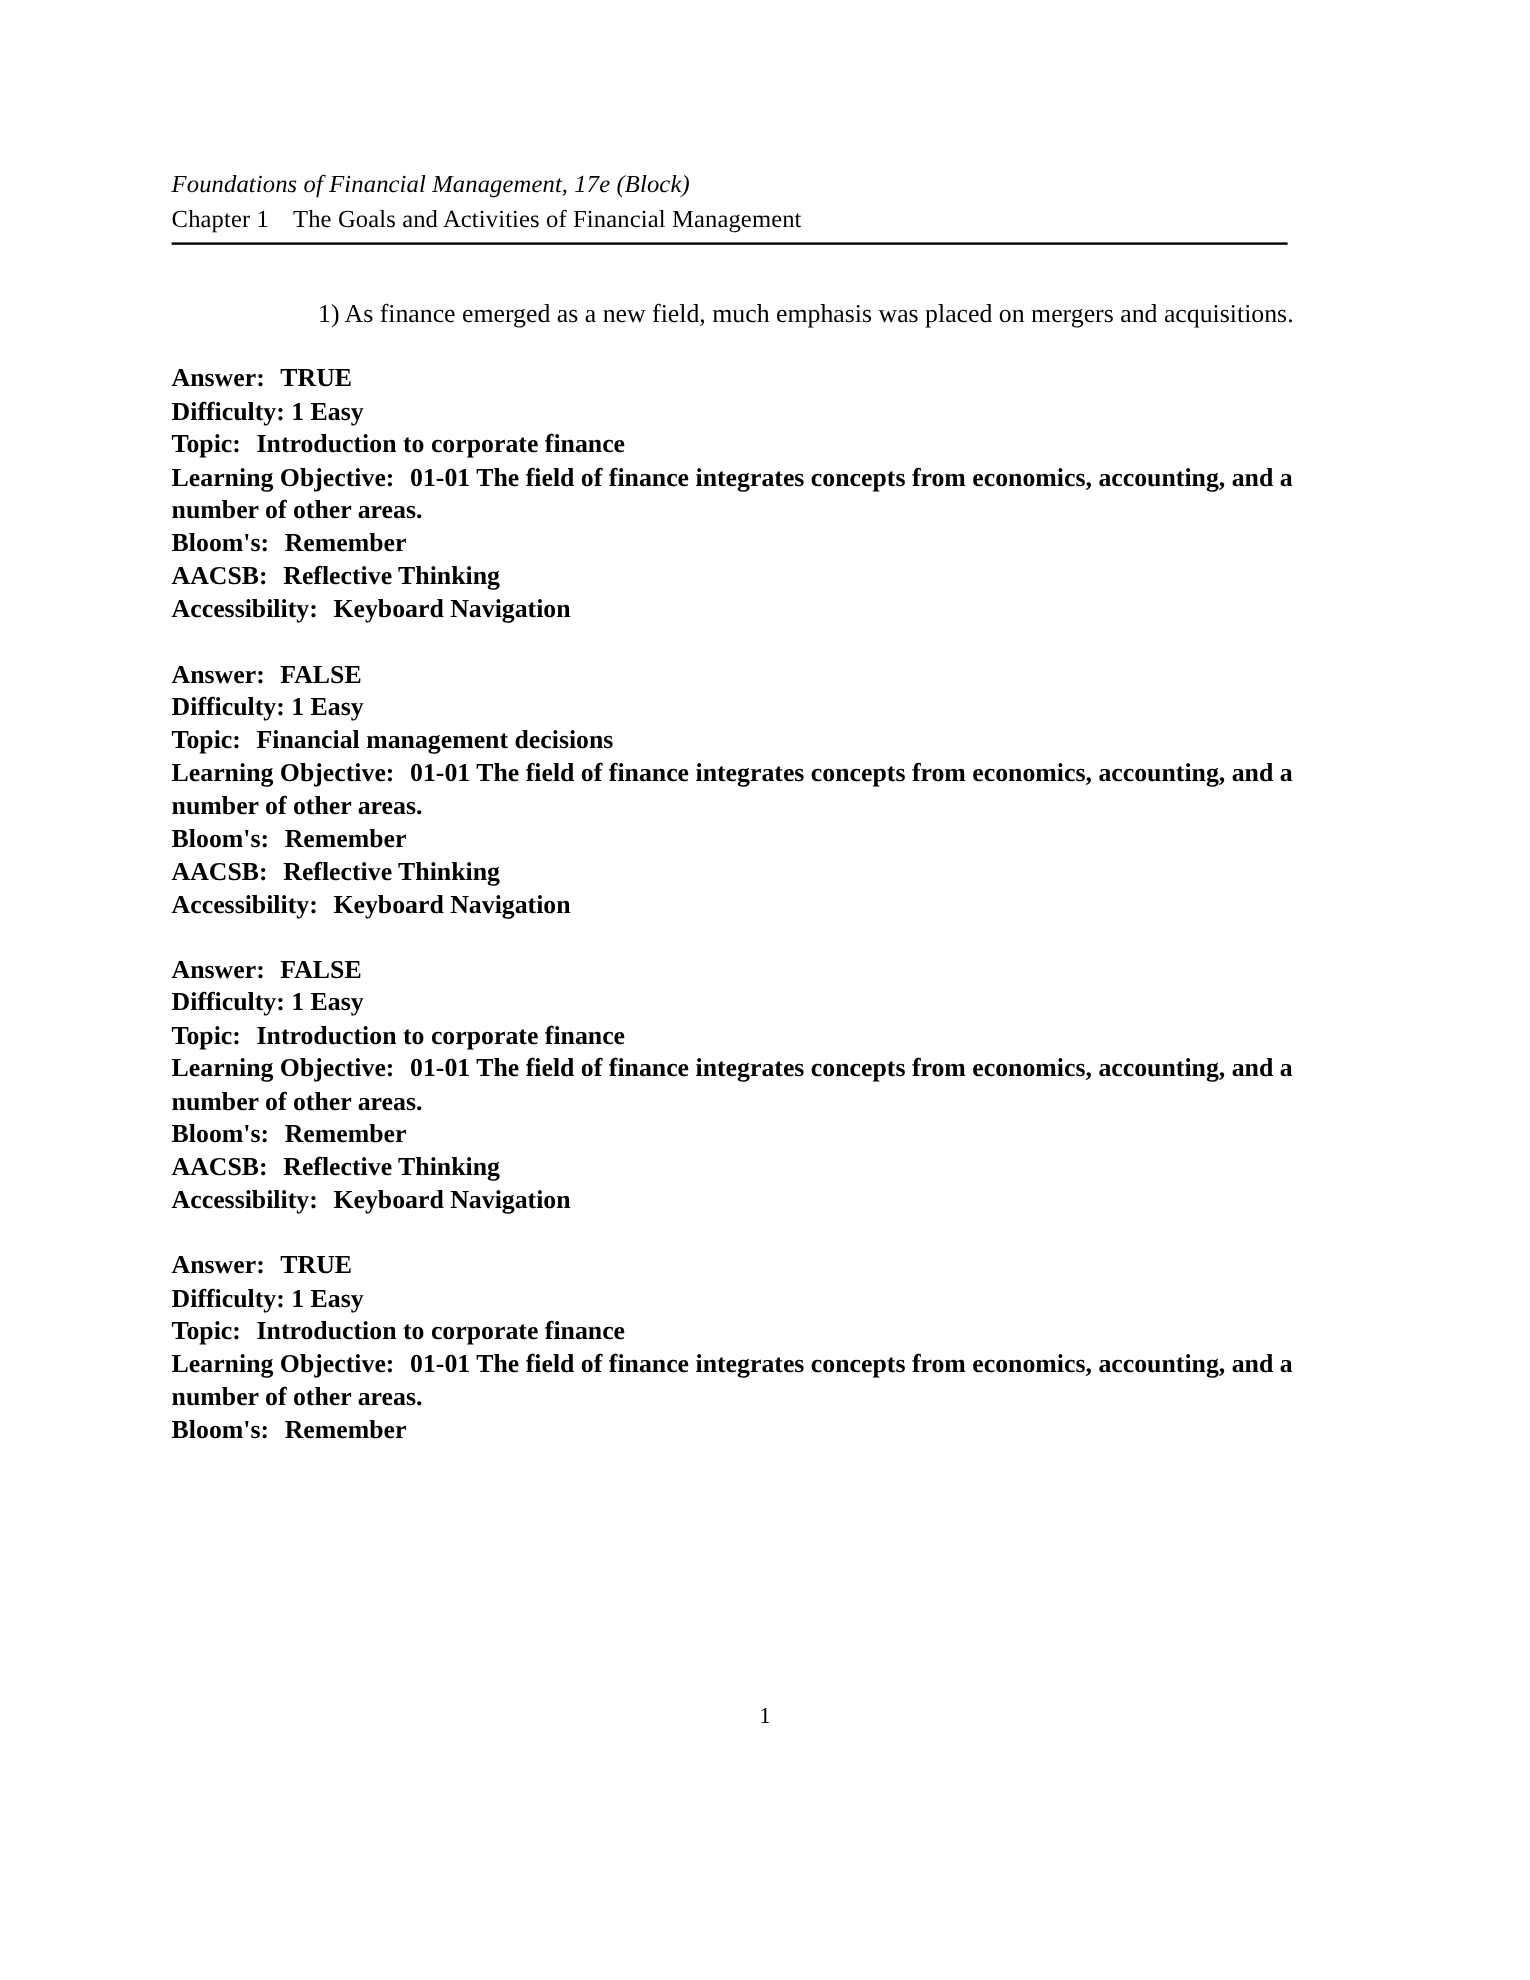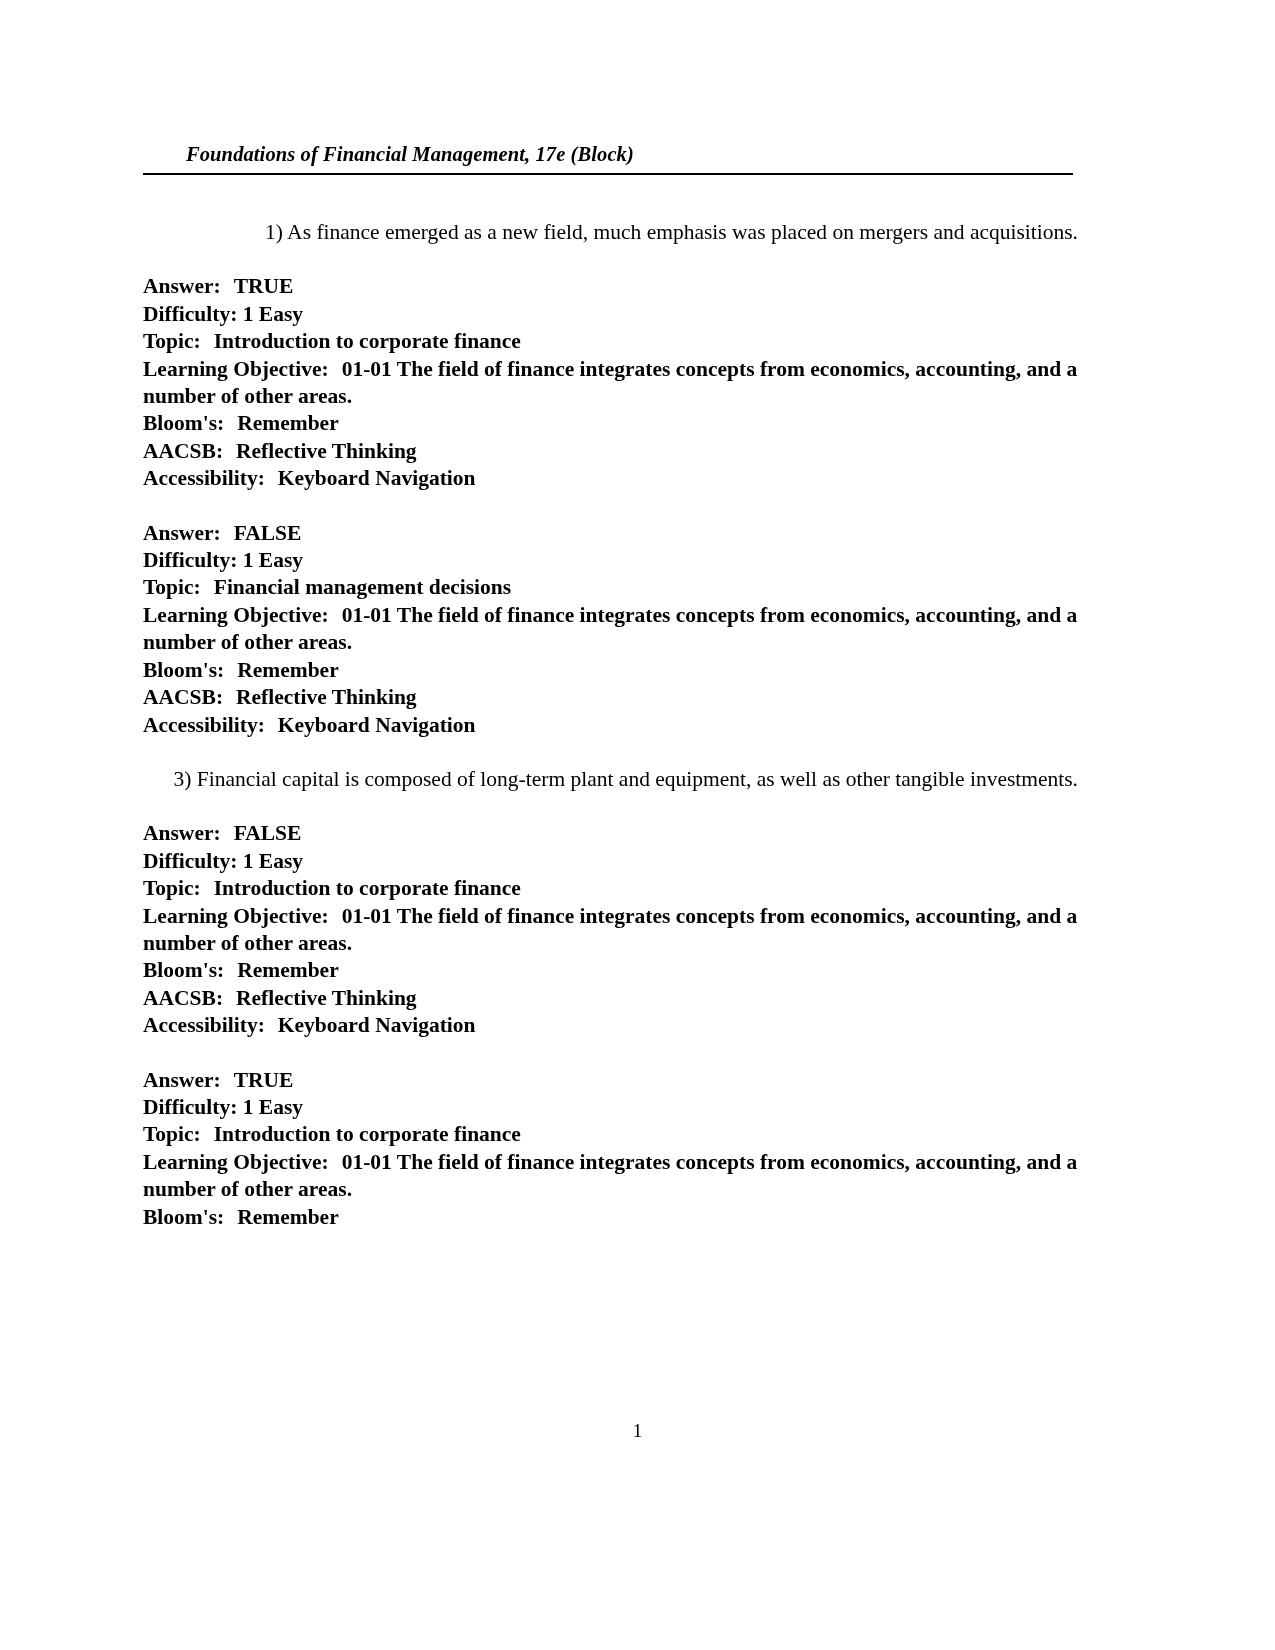--- a/index.html
+++ b/index.html
@@ -18,25 +18,24 @@
   .page {
     position: absolute;
     left: 0; top: 0;
     width: 1275px;
     height: 1650px;
     box-sizing: border-box;
     padding: 140px 185px 0 143px;
   }
   
   .doc-header {
-    font-weight: bold;
+    font-weight: normal;
     font-size: 20.5px;
     line-height: 29px;
     letter-spacing: 0.1px;
-    margin-left: 43px;
   }
   .doc-header .title-line {
     font-style: italic;
     white-space: nowrap;
   }
   .doc-header .chapter-line {
     white-space: nowrap;
   }
   .chapter-label { margin-right: 20px; }
   .header-rule {
@@ -79,20 +78,21 @@
   .footer .page-number { font-size: 19px; line-height: 25px; }
   .footer .copy-line { font-size: 19.5px; }
 </style>
 </head>
 <body>
 
 <div class="page">
 
   <div class="doc-header">
     <div class="title-line">Foundations of Financial Management, 17e (Block)</div>
+    <div class="chapter-line"><span class="chapter-label">Chapter 1</span><span>The Goals and Activities of Financial Management</span></div>
   </div>
   <hr class="header-rule">
 
   <div class="content">
 
     <div class="qblock">
       <p class="question-text"><span>1)</span> <span>As finance emerged as a new field, much emphasis was placed on mergers and acquisitions.</span></p>
       <div class="meta">
         <p class="meta-line"><span>Answer:</span><span class="sep-wide"></span><span>TRUE</span></p>
         <p class="meta-line"><span>Difficulty:</span> <span>1 Easy</span></p>
@@ -110,21 +110,20 @@
         <p class="meta-line"><span>Difficulty:</span> <span>1 Easy</span></p>
         <p class="meta-line"><span>Topic:</span><span class="sep-wide"></span><span>Financial management decisions</span></p>
         <p class="meta-line"><span>Learning Objective:</span><span class="sep-wide"></span><span>01-01 The field of finance integrates concepts from economics, accounting, and a number of other areas.</span></p>
         <p class="meta-line"><span>Bloom's:</span><span class="sep-wide"></span><span>Remember</span></p>
         <p class="meta-line"><span>AACSB:</span><span class="sep-wide"></span><span>Reflective Thinking</span></p>
         <p class="meta-line"><span>Accessibility:</span><span class="sep-wide"></span><span>Keyboard Navigation</span></p>
       </div>
     </div>
 
     <div class="qblock">
-      <p class="question-text"><span>3)</span> <span>Financial capital is composed of long-term plant and equipment, as well as other tangible investments.</span></p>
       <div class="meta">
         <p class="meta-line"><span>Answer:</span><span class="sep-wide"></span><span>FALSE</span></p>
         <p class="meta-line"><span>Difficulty:</span> <span>1 Easy</span></p>
         <p class="meta-line"><span>Topic:</span><span class="sep-wide"></span><span>Introduction to corporate finance</span></p>
         <p class="meta-line"><span>Learning Objective:</span><span class="sep-wide"></span><span>01-01 The field of finance integrates concepts from economics, accounting, and a number of other areas.</span></p>
         <p class="meta-line"><span>Bloom's:</span><span class="sep-wide"></span><span>Remember</span></p>
         <p class="meta-line"><span>AACSB:</span><span class="sep-wide"></span><span>Reflective Thinking</span></p>
         <p class="meta-line"><span>Accessibility:</span><span class="sep-wide"></span><span>Keyboard Navigation</span></p>
       </div>
     </div>

